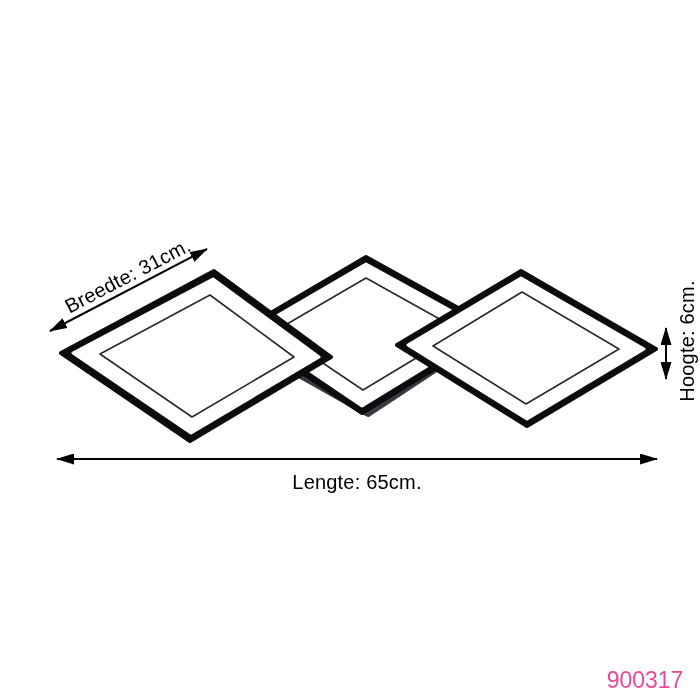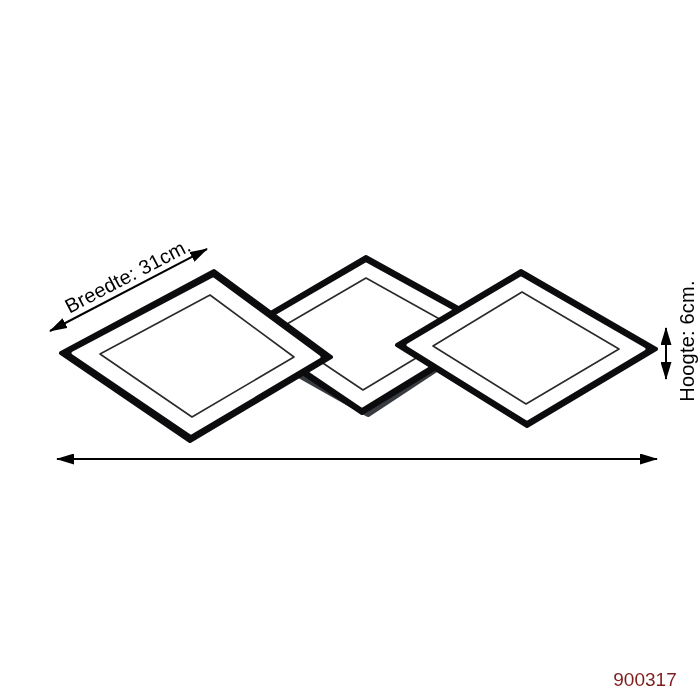--- a/index.html
+++ b/index.html
@@ -41,22 +41,22 @@
   .label-lengte {
     left: 357px;
     top: 482px;
     transform: translate(-50%, -50%);
   }
   .product-code {
     position: absolute;
     left: 645px;
     top: 680px;
     transform: translate(-50%, -50%);
-    font-size: 19px;
-    color: #7f1d1d;
+    font-size: 23px;
+    color: #ec4899;
     white-space: nowrap;
   }
 </style>
 </head>
 <body>
 
 <div class="stage">
 
   <svg width="700" height="700" viewBox="0 0 700 700">
     <defs>
@@ -93,16 +93,17 @@
       <line x1="50" y1="331" x2="207" y2="249" stroke-width="2" marker-start="url(#arrowhead)" marker-end="url(#arrowhead)" stroke="#000000"></line>
       <line x1="666" y1="328" x2="666" y2="379" stroke-width="2" marker-start="url(#arrowhead)" marker-end="url(#arrowhead)" stroke="#000000"></line>
       <line x1="57" y1="459" x2="657" y2="459" stroke-width="2" marker-start="url(#arrowhead)" marker-end="url(#arrowhead)" stroke="#000000"></line>
     </g>
   </svg>
 
   <div class="label label-breedte">Breedte: 31cm.</div>
 
   <div class="label label-hoogte">Hoogte: 6cm.</div>
 
+  <div class="label label-lengte">Lengte: 65cm.</div>
 
   <div class="product-code">900317</div>
 
 </div>
 
 </body></html>

